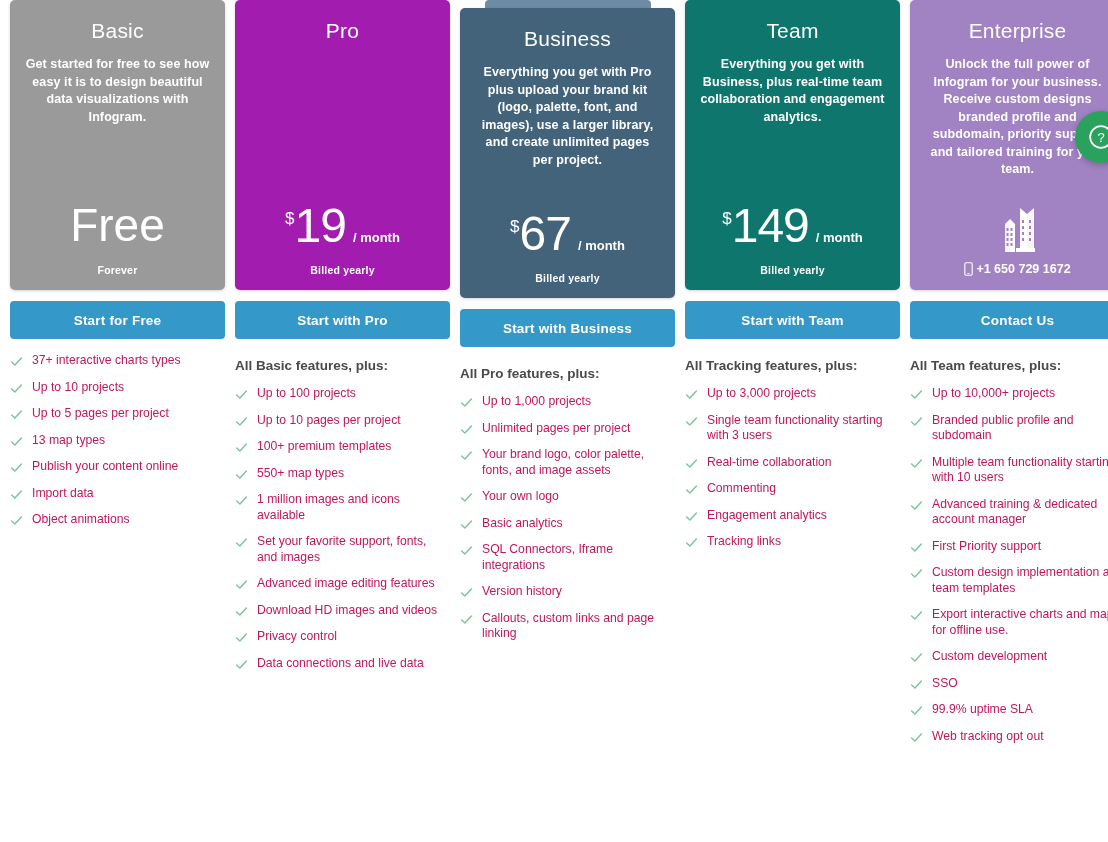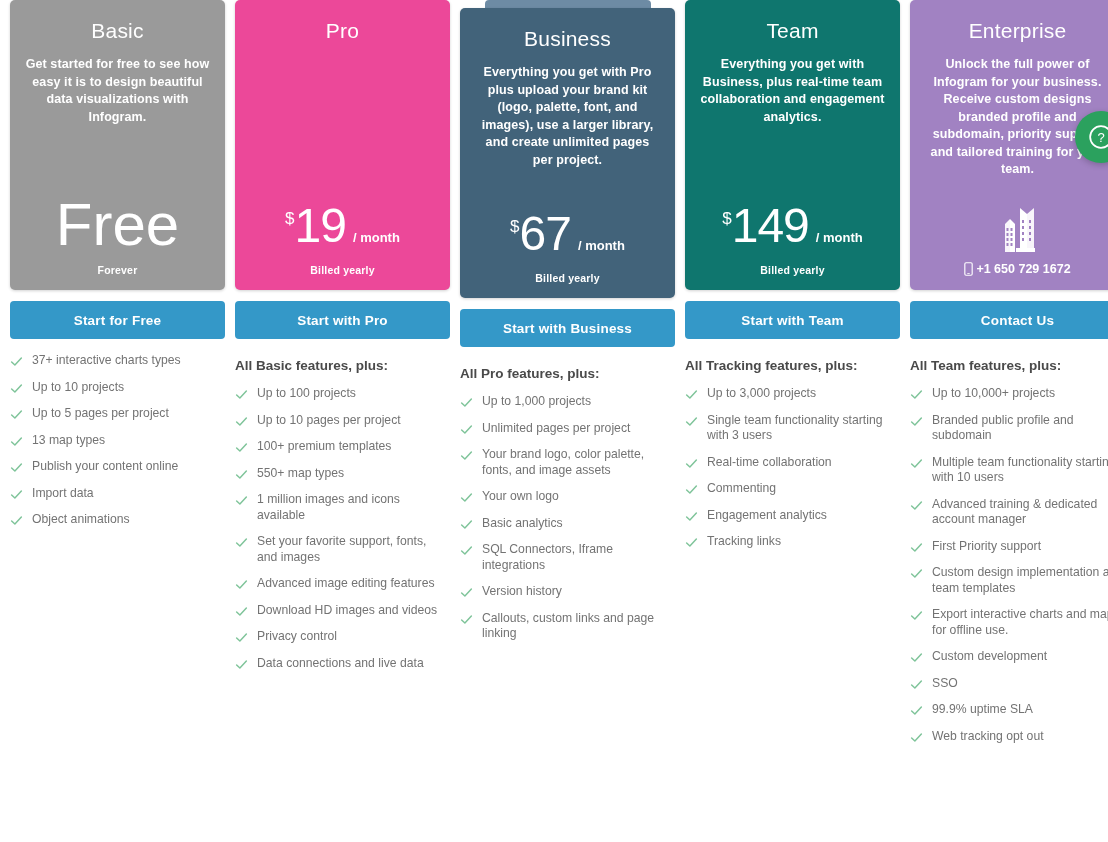--- a/index.html
+++ b/index.html
@@ -98,21 +98,21 @@
     font-weight: 300;
     line-height: 56px;
     letter-spacing: -1px;
   }
   .per {
     font-size: 13px;
     font-weight: bold;
     margin-left: 7px;
   }
   .free-word {
-    font-size: 60px;
+    font-size: 46px;
     font-weight: 300;
     line-height: 58px;
   }
   .billed {
     font-size: 10.5px;
     font-weight: bold;
     margin-top: 10px;
     letter-spacing: .2px;
   }
 
@@ -168,21 +168,21 @@
   .check {
     flex: 0 0 13px;
     width: 13px;
     height: 13px;
     margin-top: 2px;
   }
   .check svg { display: block; }
   .feature-text {
     font-size: 12.2px;
     line-height: 15.5px;
-    color: #737373;
+    color: #be185d;
   }
 
   
   .features.no-head { margin-top: 14px; }
 
   
   .help-fab {
     position: absolute;
     top: 111px;
     right: -19px;
@@ -266,21 +266,21 @@
             <span class="check">
               <svg width="13" height="13" viewBox="0 0 16 16">
                 <path d="M2 8.6 L6 12.4 L14 3.6" fill="none" stroke="#7fc49a" stroke-width="1.8" stroke-linecap="round" stroke-linejoin="round"></path>
               </svg>
             </span>
             <span class="feature-text">Object animations</span>
           </div>
         </div>
       </div>
       <div class="plan-col">
-        <div class="card" style="background:#ec4899">
+        <div class="card" style="background:#a21caf">
           <div class="card-name">Pro</div>
           <div class="price-block">
             <div class="price-row">
               <span class="currency">$</span>
               <span class="amount">19</span>
               <span class="per">/ month</span>
             </div>
             <div class="billed">Billed yearly</div>
           </div>
         </div>

